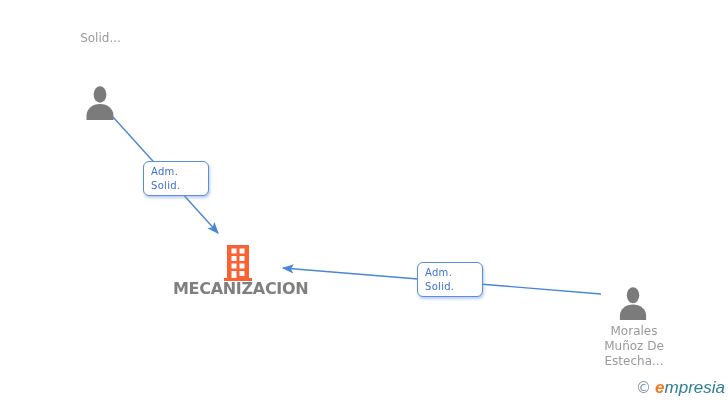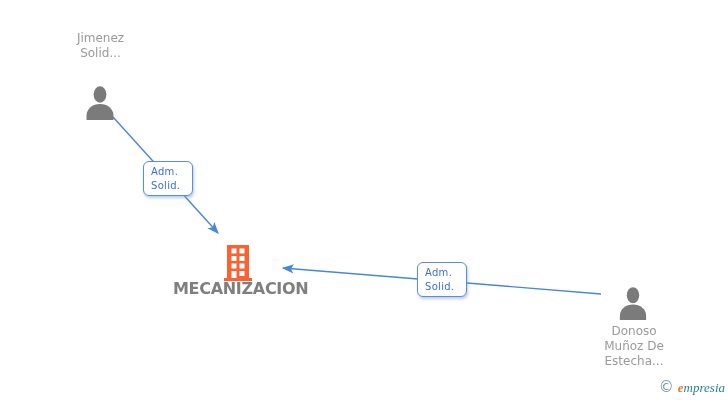--- a/index.html
+++ b/index.html
@@ -42,21 +42,21 @@
     letter-spacing: -0.3px;
     line-height: 15px;
     white-space: nowrap;
   }
   .icon-wrap {
     position: absolute;
   }
   .edge-label {
     position: absolute;
     box-sizing: border-box;
-    width: 50px;
+    width: 66px;
     height: 35px;
     background: #ffffff;
     border: 1.5px solid #5b8dd9;
     border-radius: 6px;
     box-shadow: 1px 2px 3px rgba(125, 160, 220, 0.55);
     padding: 3px 6px 0 7px;
     font-size: 10px;
     line-height: 14px;
     color: #3f70d0;
     letter-spacing: 0.3px;
@@ -68,23 +68,23 @@
     display: flex;
     align-items: baseline;
     cursor: pointer;
   }
   #logo .copy {
     font-size: 15px;
     color: #7c95a5;
     margin-right: 4px;
   }
   #logo .brand {
-    font-family: Liberation Serif, serif;
+    font-family: Liberation Sans, sans-serif;
     font-style: italic;
-    font-size: 13px;
+    font-size: 17px;
     line-height: 22px;
   }
   #logo .brand .e-first { color: #ed7d23; font-weight: bold; }
   #logo .brand .rest    { color: #2e7e95; }
 </style>
 </head>
 <body>
 
 <div id="canvas">
 
@@ -93,21 +93,20 @@
       <marker id="arrowhead" viewBox="0 0 10 8" refX="9" refY="4" markerWidth="8.5" markerHeight="7" orient="auto">
         <path d="M0,0 L10,4 L0,8 L2.4,4 Z" fill="#4a86d8"></path>
       </marker>
     </defs>
     <line x1="113" y1="117" x2="218" y2="233" stroke="#4a86d8" stroke-width="1.4" marker-end="url(#arrowhead)"></line>
     <line x1="601" y1="294" x2="283" y2="268" stroke="#4a86d8" stroke-width="1.4" marker-end="url(#arrowhead)"></line>
   </svg>
 
   <div class="node">
     <div class="person-label" style="left:48px; top:31px; width:105px;">
-      <div>Jimenez</div>
       <div>Solid...</div>
     </div>
     <div class="icon-wrap" style="left:84px; top:86px;">
       <svg width="32" height="34" viewBox="0 0 32 34">
         <ellipse cx="16" cy="8.5" rx="6.4" ry="8.2" fill="#7b7b7b"></ellipse>
         <path d="M16 18 C 8.5 18 2.5 22.8 2.5 29.5 L2.5 34 L29.5 34 L29.5 29.5 C29.5 22.8 23.5 18 16 18 Z" fill="#7b7b7b"></path>
       </svg>
     </div>
   </div>
 
@@ -132,21 +131,21 @@
   </div>
 
   <div class="node">
     <div class="icon-wrap" style="left:617px; top:287px;">
       <svg width="32" height="33" viewBox="0 0 32 34">
         <ellipse cx="16" cy="8.5" rx="6.4" ry="8.2" fill="#7b7b7b"></ellipse>
         <path d="M16 18 C 8.5 18 2.5 22.8 2.5 29.5 L2.5 34 L29.5 34 L29.5 29.5 C29.5 22.8 23.5 18 16 18 Z" fill="#7b7b7b"></path>
       </svg>
     </div>
     <div class="person-label" style="left:581px; top:324px; width:106px;">
-      <div>Donoso</div>
+      <div>Morales</div>
       <div>Muñoz De</div>
       <div>Estecha...</div>
     </div>
   </div>
 
   <div class="edge-label" style="left:143px; top:161px;">
     <div>Adm.</div>
     <div>Solid.</div>
   </div>
   <div class="edge-label" style="left:417px; top:262px;">

